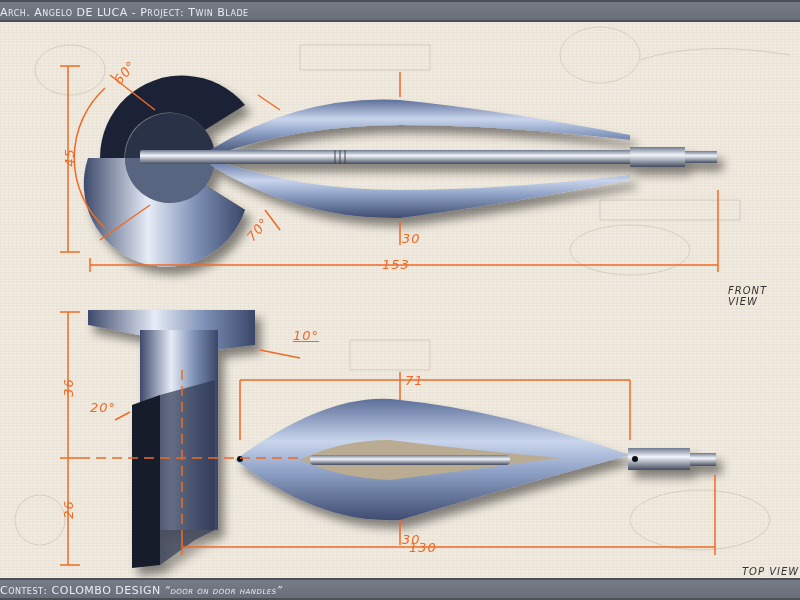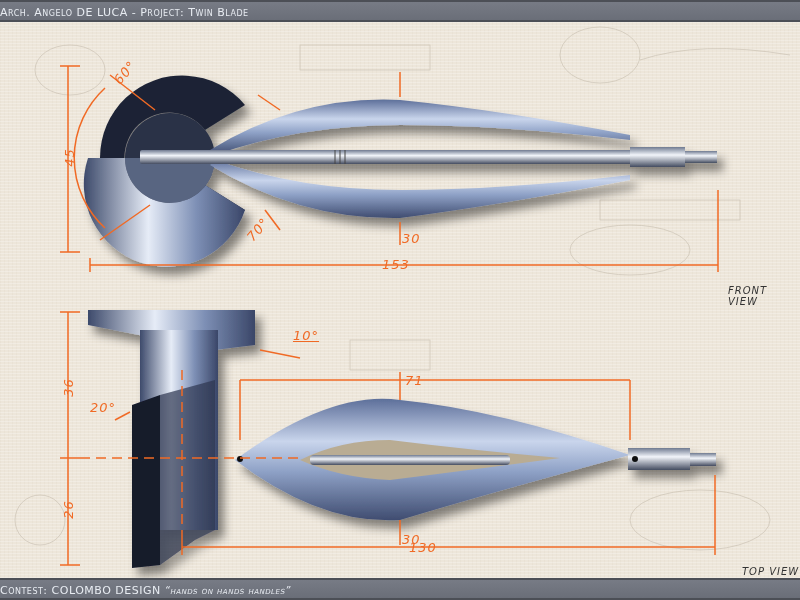--- a/index.html
+++ b/index.html
@@ -141,14 +141,14 @@
 <div class="dim" style="left:59px;top:502px;transform:rotate(-90deg);">26</div>
 <div class="dim" style="left:405px;top:373px;">71</div>
 <div class="dim" style="left:402px;top:532px;">30</div>
 <div class="dim" style="left:382px;top:540px;margin-left:27px;">130</div>
 <div class="dim" style="left:293px;top:328px;text-decoration:underline;">10°</div>
 <div class="dim" style="left:90px;top:400px;">20°</div>
 <div class="lbl" style="left:742px;top:566px;">TOP VIEW</div>
 
 <div class="bar botbar">
   <span>Contest: COLOMBO DESIGN</span>
-  <span class="em">“hands on hands handles”</span>
+  <span class="em">“door on door handles”</span>
 </div>
 
 </body></html>

